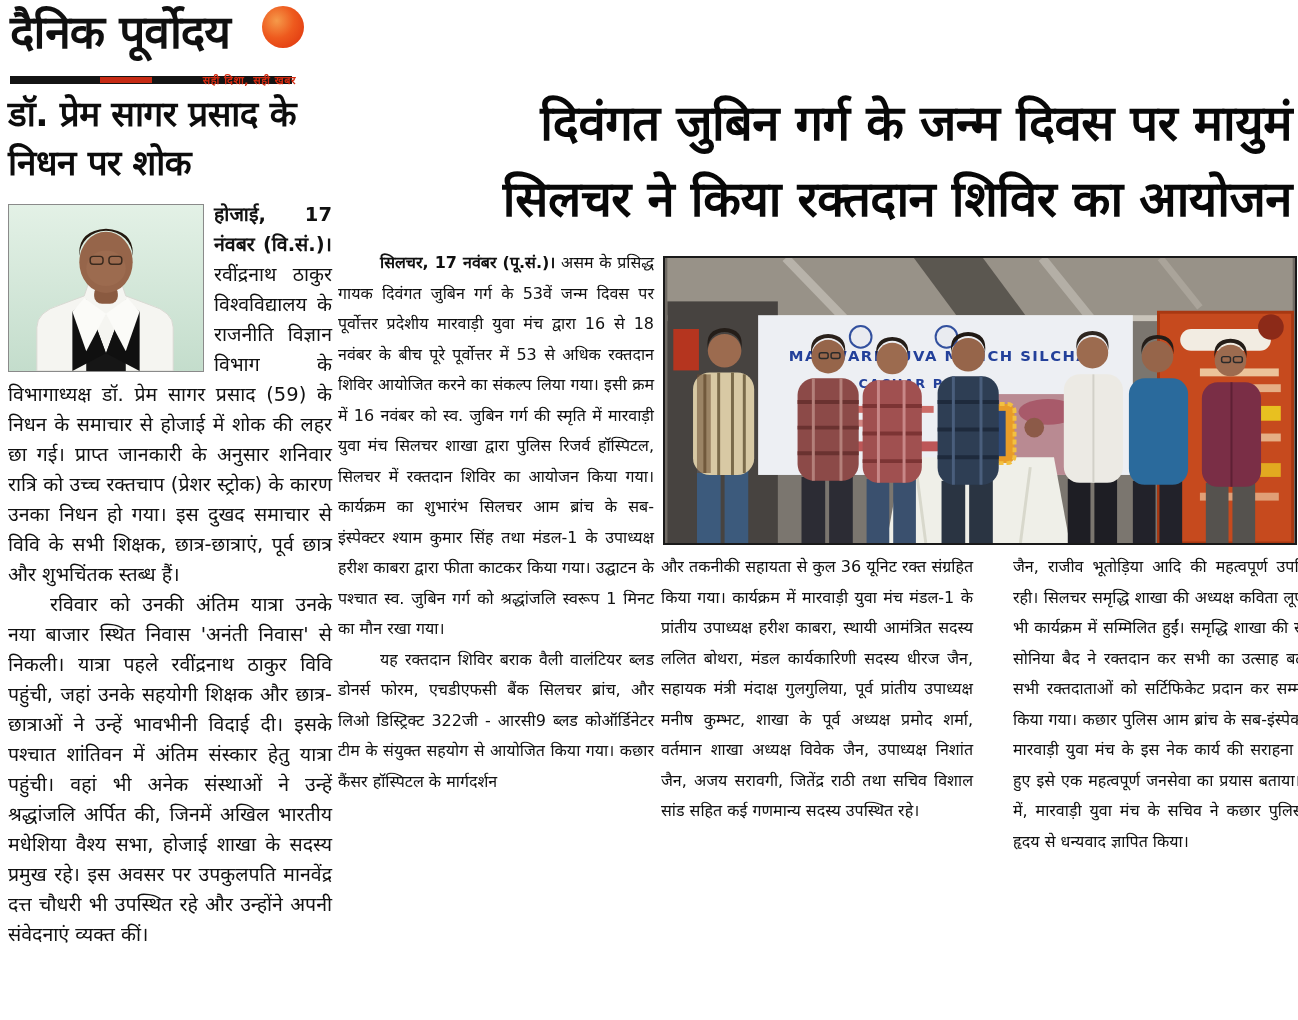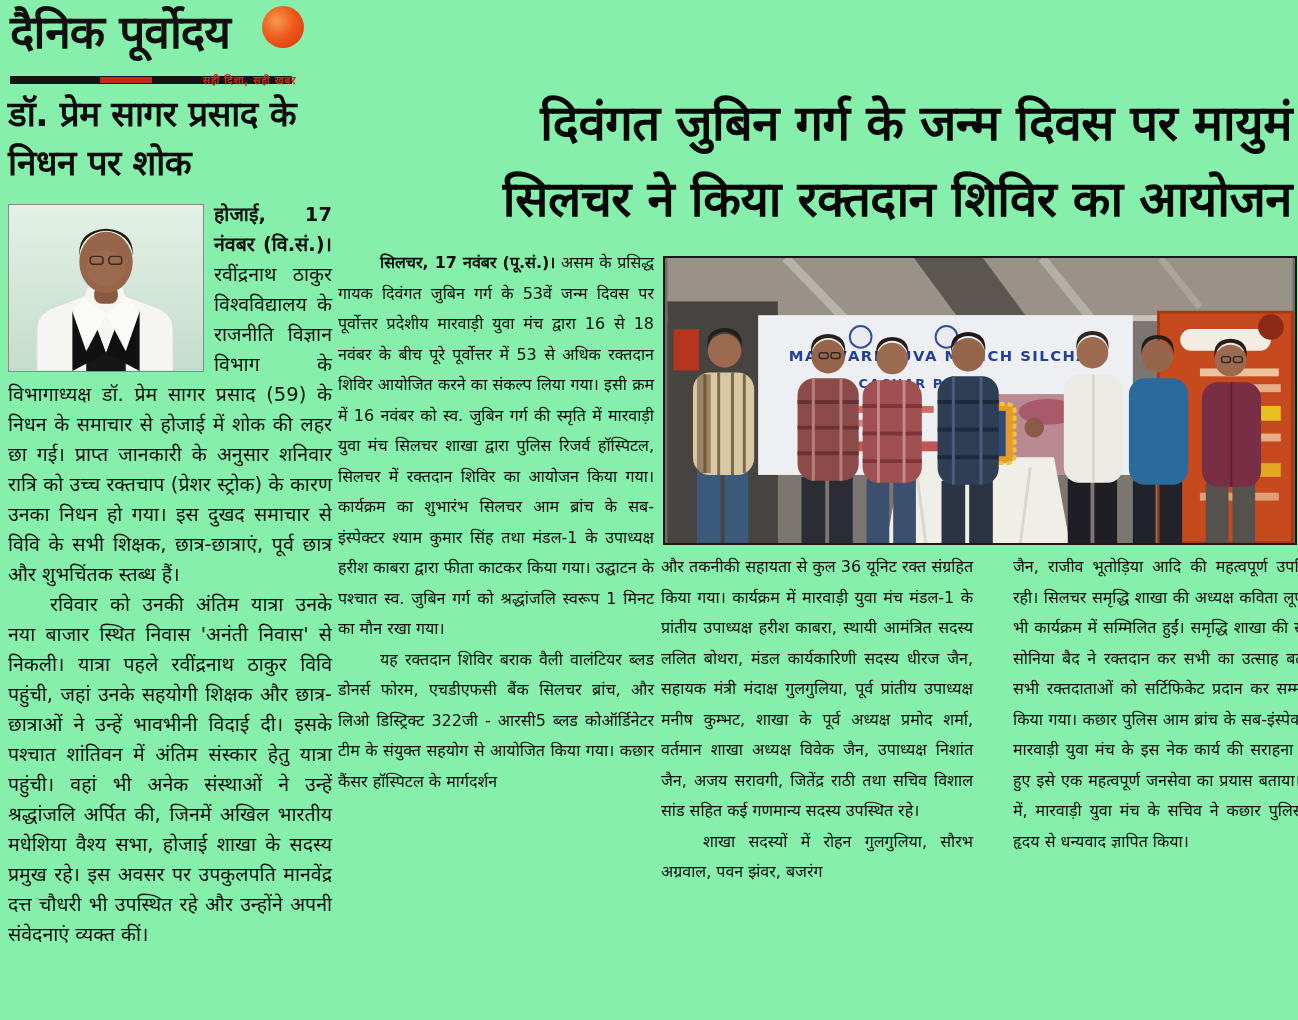--- a/index.html
+++ b/index.html
@@ -1,19 +1,19 @@
 <!DOCTYPE html>
 <html><head>
 <meta charset="utf-8">
 <style>
   * { margin:0; padding:0; box-sizing:border-box; }
   html,body { background:#e9e9e9; }
   .page {
     position:relative; width:1298px; height:1020px; margin:0 auto;
-    background:#86efac; overflow:hidden;
+    background:#ffffff; overflow:hidden;
     font-family:"DejaVu Sans", sans-serif; color:#111;
   }
   
   .masthead { position:absolute; left:10px; top:4px; width:292px; height:80px; }
   .logo-wrap { position:relative; }
   .logo-circle {
     position:absolute; left:252px; top:2px; width:42px; height:42px; border-radius:50%;
     background:radial-gradient(circle at 35% 35%, #f59a4a 0%, #ee5a1e 45%, #dd2f0c 100%);
     z-index:0;
   }
@@ -237,25 +237,24 @@
         <circle cx="571" cy="104" r="16" fill="#9c6b4f"></circle>
         <path d="M555,102 a16,16 0 0 1 32,0 q3,-19 -16,-20 q-19,1 -16,20 z" fill="#241d18"></path>
         <rect x="562" y="100" width="9" height="6" rx="2" fill="none" stroke="#2a2a2a" stroke-width="1.5"></rect>
         <rect x="574" y="100" width="9" height="6" rx="2" fill="none" stroke="#2a2a2a" stroke-width="1.5"></rect>
       </g>
     </svg>
   </figure>
 
   <div class="col col1">
     <p class="first-p" style="text-indent:42px;"><span class="dateline">सिलचर, 17 नवंबर (पू.सं.)।</span> <span>असम के प्रसिद्ध गायक दिवंगत जुबिन गर्ग के 53वें जन्म दिवस पर पूर्वोत्तर प्रदेशीय मारवाड़ी युवा मंच द्वारा 16 से 18 नवंबर के बीच पूरे पूर्वोत्तर में 53 से अधिक रक्तदान शिविर आयोजित करने का संकल्प लिया गया। इसी क्रम में 16 नवंबर को स्व. जुबिन गर्ग की स्मृति में मारवाड़ी युवा मंच सिलचर शाखा द्वारा पुलिस रिजर्व हॉस्पिटल, सिलचर में रक्तदान शिविर का आयोजन किया गया। कार्यक्रम का शुभारंभ सिलचर आम ब्रांच के सब-इंस्पेक्टर श्याम कुमार सिंह तथा मंडल-1 के उपाध्यक्ष हरीश काबरा द्वारा फीता काटकर किया गया। उद्घाटन के पश्चात स्व. जुबिन गर्ग को श्रद्धांजलि स्वरूप 1 मिनट का मौन रखा गया।</span></p>
-    <p class="indent">यह रक्तदान शिविर बराक वैली वालंटियर ब्लड डोनर्स फोरम, एचडीएफसी बैंक सिलचर ब्रांच, और लिओ डिस्ट्रिक्ट 322जी - आरसी5 ब्लड कोऑर्डिनेटर टीम के संयुक्त सहयोग से आयोजित किया गया। कछार कैंसर हॉस्पिटल के मार्गदर्शन</p>
+    <p class="indent">यह रक्तदान शिविर बराक वैली वालंटियर ब्लड डोनर्स फोरम, एचडीएफसी बैंक सिलचर ब्रांच, और लिओ डिस्ट्रिक्ट 322जी - आरसी9 ब्लड कोऑर्डिनेटर टीम के संयुक्त सहयोग से आयोजित किया गया। कछार कैंसर हॉस्पिटल के मार्गदर्शन</p>
   </div>
 
   <div class="col col2">
     <p>और तकनीकी सहायता से कुल 36 यूनिट रक्त संग्रहित किया गया। कार्यक्रम में मारवाड़ी युवा मंच मंडल-1 के प्रांतीय उपाध्यक्ष हरीश काबरा, स्थायी आमंत्रित सदस्य ललित बोथरा, मंडल कार्यकारिणी सदस्य धीरज जैन, सहायक मंत्री मंदाक्ष गुलगुलिया, पूर्व प्रांतीय उपाध्यक्ष मनीष कुम्भट, शाखा के पूर्व अध्यक्ष प्रमोद शर्मा, वर्तमान शाखा अध्यक्ष विवेक जैन, उपाध्यक्ष निशांत जैन, अजय सरावगी, जितेंद्र राठी तथा सचिव विशाल सांड सहित कई गणमान्य सदस्य उपस्थित रहे।</p>
-    <p class="indent">शाखा सदस्यों में रोहन गुलगुलिया, सौरभ अग्रवाल, पवन झंवर, बजरंग</p>
   </div>
 
   <div class="col col3">
     <p>जैन, राजीव भूतोड़िया आदि की महत्वपूर्ण उपस्थिति रही। सिलचर समृद्धि शाखा की अध्यक्ष कविता लूणावत भी कार्यक्रम में सम्मिलित हुईं। समृद्धि शाखा की सचिव सोनिया बैद ने रक्तदान कर सभी का उत्साह बढ़ाया। सभी रक्तदाताओं को सर्टिफिकेट प्रदान कर सम्मानित किया गया। कछार पुलिस आम ब्रांच के सब-इंस्पेक्टर ने मारवाड़ी युवा मंच के इस नेक कार्य की सराहना करते हुए इसे एक महत्वपूर्ण जनसेवा का प्रयास बताया। अंत में, मारवाड़ी युवा मंच के सचिव ने कछार पुलिस का हृदय से धन्यवाद ज्ञापित किया।</p>
   </div>
 
 </div>
 
 </body></html>

